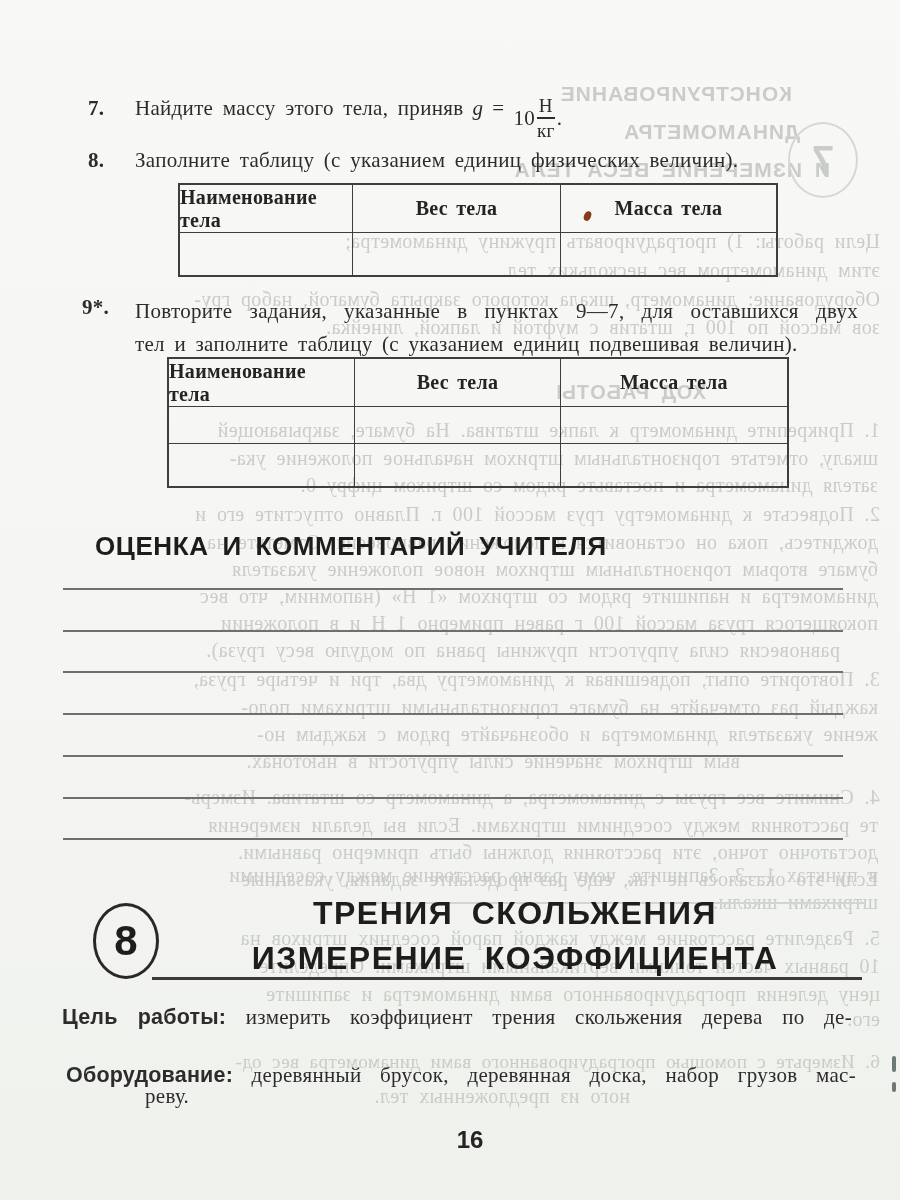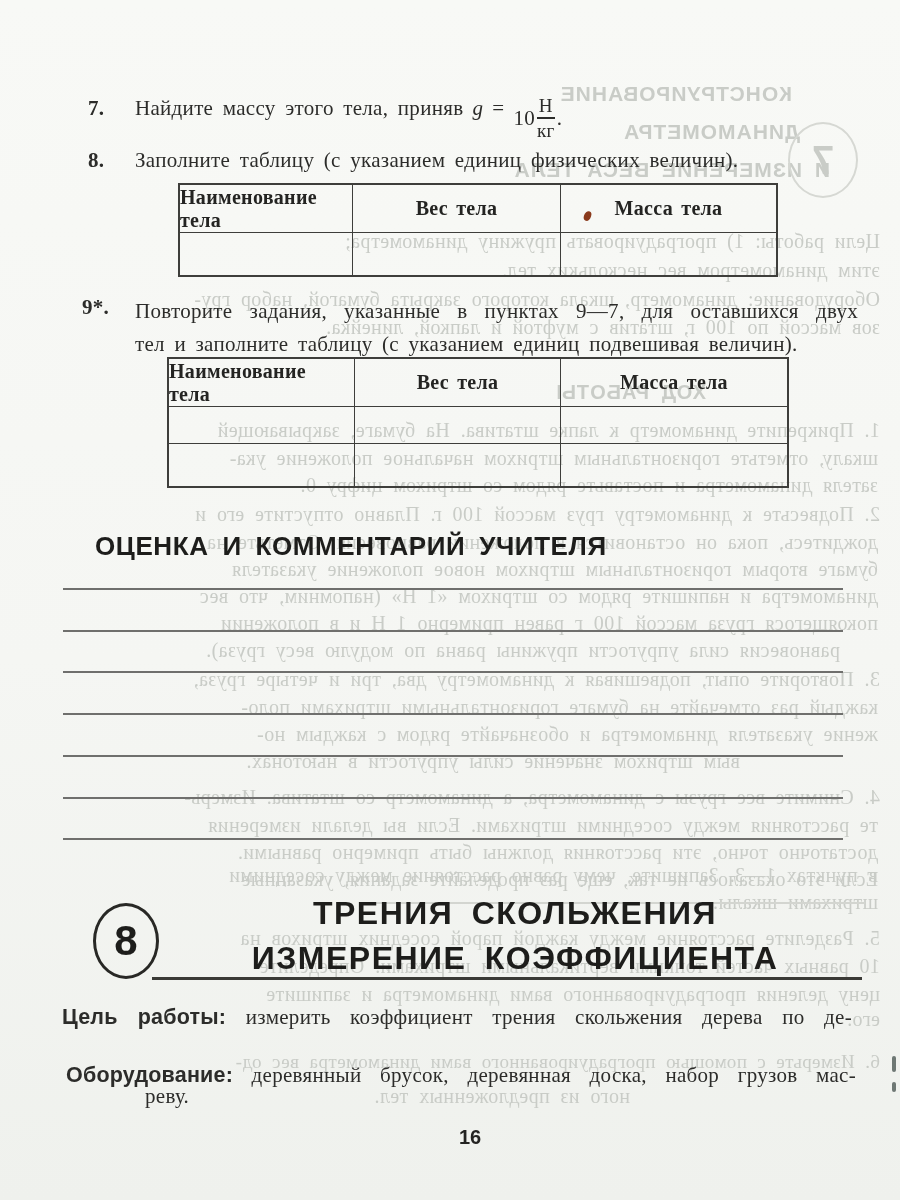--- a/index.html
+++ b/index.html
@@ -65,21 +65,21 @@
   .sec-title{
     position:absolute;left:180px;top:891px;width:670px;text-align:center;
     font-family:"Liberation Sans",sans-serif;font-weight:bold;font-size:32px;
     letter-spacing:1.5px;word-spacing:8px;line-height:45px;color:#1d1d1b;
   }
   .sec-rule{position:absolute;left:152px;top:977px;width:710px;height:2.5px;background:#3a3a36;}
   
   .goal-line{font-size:21px;letter-spacing:.3px;word-spacing:4px;}
   .goal-line b{font-family:"Liberation Sans",sans-serif;font-size:21.5px;letter-spacing:.2px;}
   .pageno{
-    font-family:"Liberation Sans",sans-serif;font-weight:bold;font-size:20px;
+    font-family:"Liberation Sans",sans-serif;font-weight:bold;font-size:24px;
     text-align:center;color:#242422;
   }
   .ink-speck{position:absolute;border-radius:60% 40% 55% 45%;transform:rotate(15deg);}
   .gutter-mark{position:absolute;background:#6e7874;border-radius:2px;}
 </style>
 </head>
 <body>
 
 <div class="page">
 

